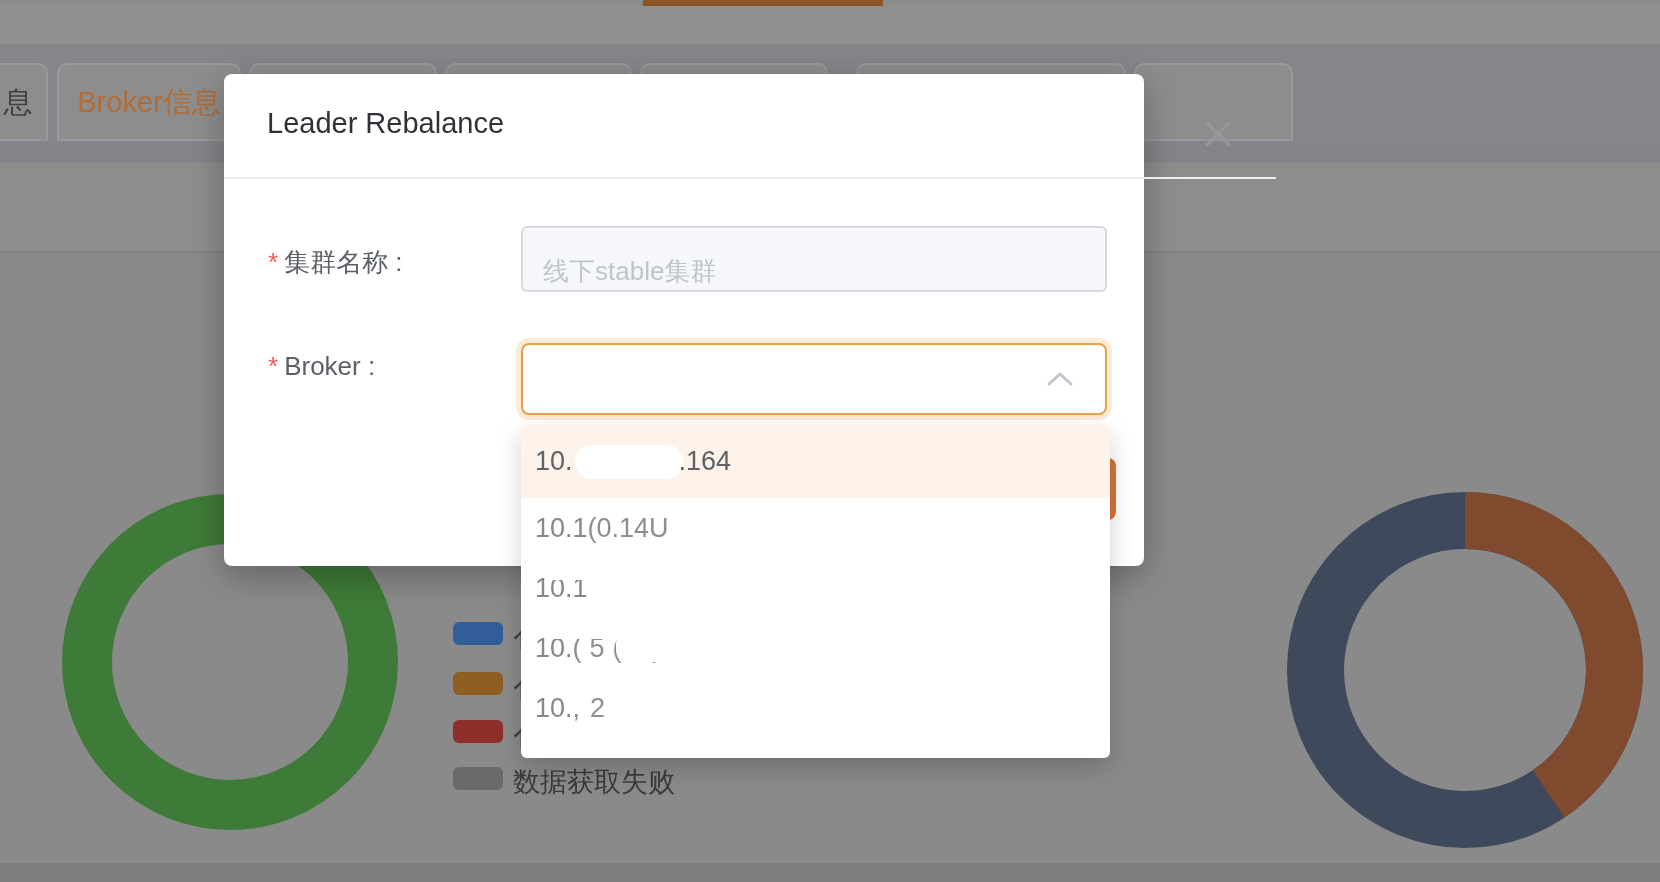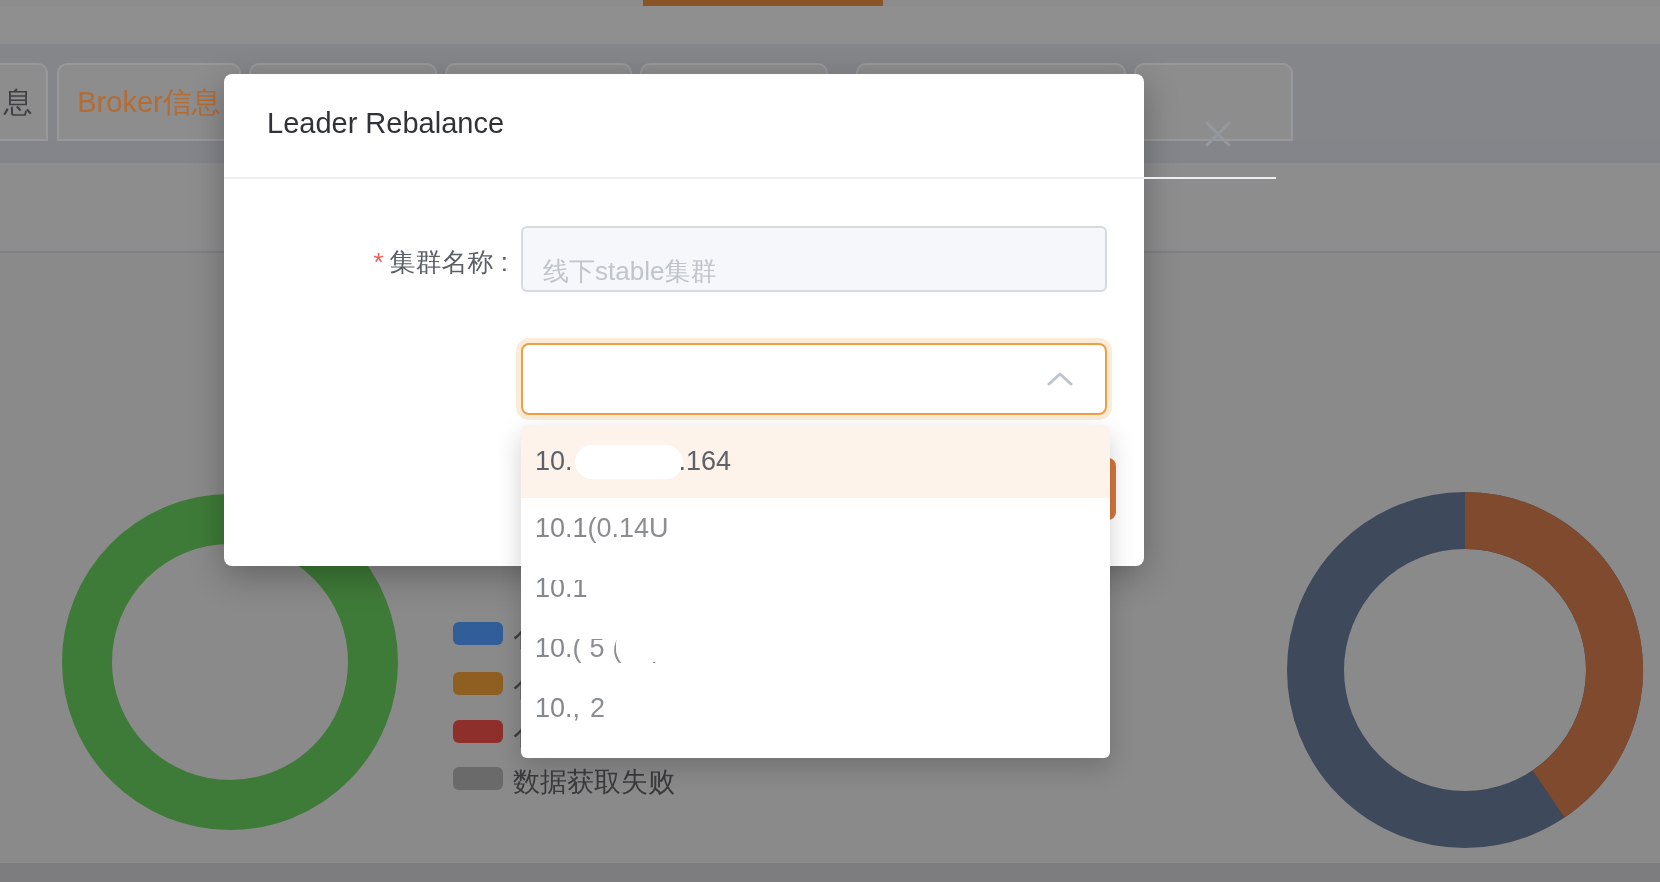--- a/index.html
+++ b/index.html
@@ -38,21 +38,21 @@
   .legend-label{position:absolute;left:60px;top:-3px;font-size:27px;color:#3a3b3c;white-space:nowrap;}
 
   
   .modal{position:absolute;left:224px;top:74px;width:920px;height:492px;background:#fff;
          border-radius:8px;box-shadow:0 10px 34px rgba(0,0,0,.28);z-index:10;}
   .modal-title{position:absolute;left:43px;top:33px;font-size:29px;color:#2f3237;font-weight:500;}
   .modal-close{position:absolute;left:976px;top:42px;width:36px;height:36px;cursor:pointer;}
   .modal-close svg{display:block;}
   .modal-divider{position:absolute;left:0;top:103px;width:1052px;height:2px;background:#eceef1;}
 
-  .form-label{position:absolute;font-size:26px;color:#5b5f66;text-align:right;width:240px;white-space:nowrap;}
+  .form-label{position:absolute;font-size:26px;color:#5b5f66;text-align:left;width:240px;white-space:nowrap;}
   .form-label .req{color:#f45858;margin-right:6px;font-size:26px;}
   .label-cluster{left:44px;top:171px;}
   .label-broker{left:44px;top:277px;}
 
   .input-disabled{position:absolute;left:297px;top:152px;width:586px;height:66px;background:#f5f7fa;
         border:2px solid #d6dae0;border-radius:6px;font-size:26px;color:#c0c4cb;
         padding:12px 20px;line-height:62px;overflow:hidden;white-space:nowrap;}
 
   .select-box{position:absolute;left:297px;top:269px;width:586px;height:72px;background:#fff;
         border:2px solid #ec9f45;border-radius:8px;box-shadow:0 0 0 5px rgba(236,159,69,.20);}
@@ -140,20 +140,23 @@
         <line x1="29" y1="7" x2="7" y2="29" stroke="#95989d" stroke-width="3" stroke-linecap="round"></line>
       </svg>
     </div>
     <div class="modal-divider"></div>
 
     <div class="form-label label-cluster">
       <span class="req">*</span><span>集群名称 :</span>
     </div>
     <div class="input-disabled">线下stable集群</div>
 
+    <div class="form-label label-broker">
+      <span class="req">*</span><span>Broker :</span>
+    </div>
     <div class="select-box">
       <span class="select-chevron">
         <svg width="26" height="16" viewBox="0 0 26 16">
           <polyline points="2,13 13,3 24,13" fill="none" stroke="#bfc3ca" stroke-width="3" stroke-linecap="round" stroke-linejoin="round"></polyline>
         </svg>
       </span>
     </div>
 
     <button class="confirm-btn" style="background: rgb(214, 118, 58);"></button>
   </div>

